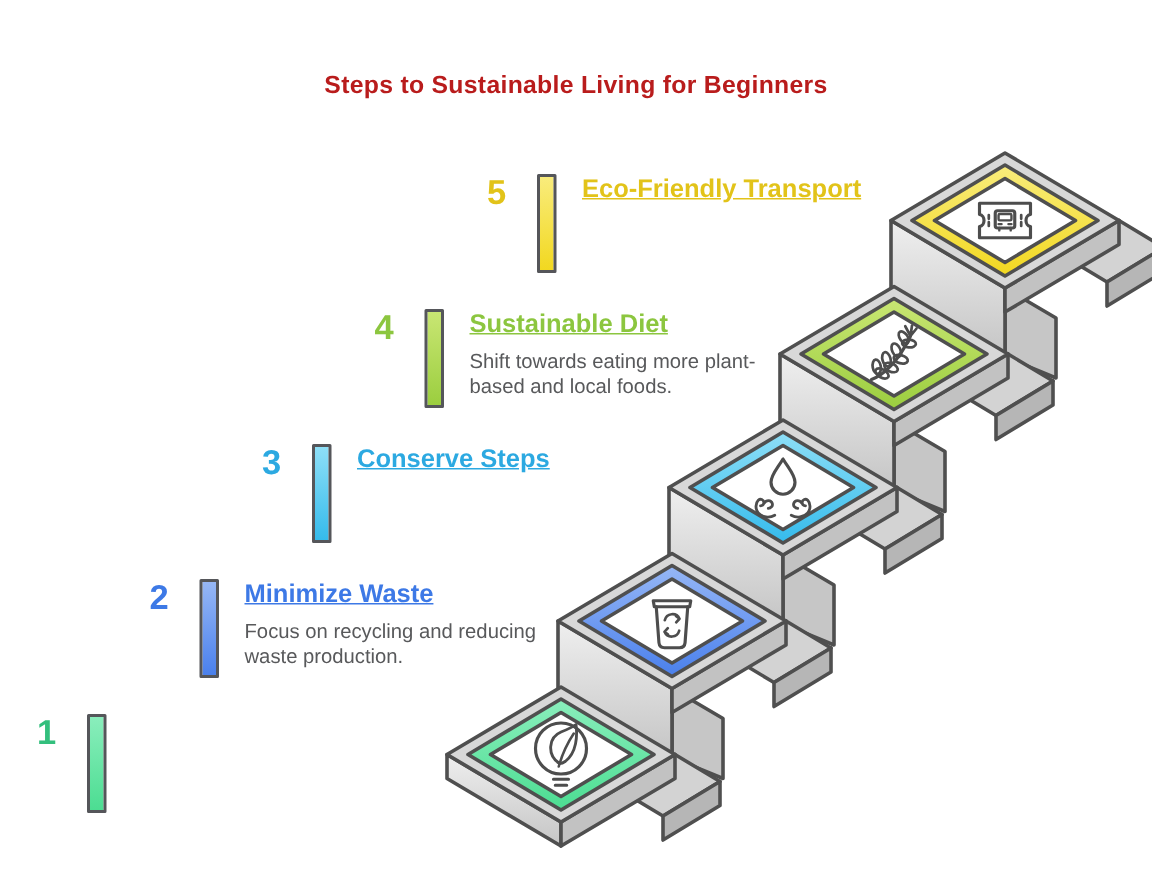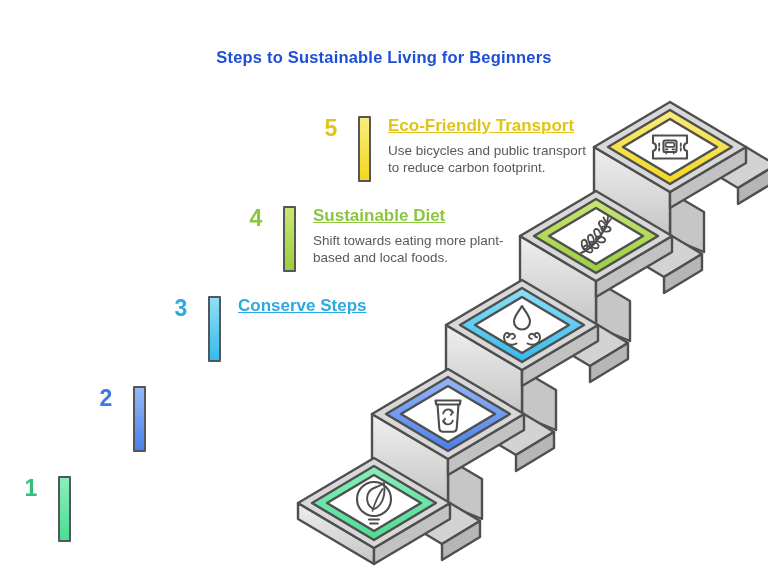--- a/index.html
+++ b/index.html
@@ -32,21 +32,21 @@
   .f-edge{fill:#c2c2c2;}
   .f-tab{fill:#d3d3d3;}
   .f-tabf{fill:#b6b6b6;}
   .f-white{fill:#ffffff;}
 </style>
 </head>
 <body>
 
 <div class="canvas">
 
-  <div class="title" style="color: #1d4ed8;">Steps to Sustainable Living for Beginners</div>
+  <div class="title" style="color: #b91c1c;">Steps to Sustainable Living for Beginners</div>
 
   <svg class="stairs" width="768" height="587" viewBox="0 0 768 587">
     <defs>
       <linearGradient id="wallGrad" x1="0" y1="0" x2="0" y2="1">
         <stop offset="0" stop-color="#efefef"></stop>
           <stop offset="1" stop-color="#c5c5c5"></stop>
       </linearGradient>
       <linearGradient id="grad0" x1="0" y1="0" x2="0" y2="1">
         <stop offset="0" stop-color="#8aeebc"></stop>
           <stop offset="1" stop-color="#4cdd92"></stop>
@@ -162,21 +162,20 @@
         <path d="M-5,16.5 L5,16.5 M-3.8,20.5 L3.8,20.5"></path>
       </g>
     </g>
   </svg>
 
   <div class="row" style="left: 320px; top: 114px; --accent: #e2c319; --fill: #f2d820; --fill-light: #f9ec7c;">
     <div class="num">5</div>
     <div class="bar"></div>
     <div class="txt">
       <h2 class="heading">Eco-Friendly Transport</h2>
-      <p class="desc">Use bicycles and public transport to reduce carbon footprint.</p>
     </div>
   </div>
 
   <div class="row" style="left: 245px; top: 204px; --accent: #8cc63f; --fill: #9bce3f; --fill-light: #c9e673;">
     <div class="num">4</div>
     <div class="bar"></div>
     <div class="txt">
       <h2 class="heading">Sustainable Diet</h2>
       <p class="desc">Shift towards eating more plant-based and local foods.</p>
     </div>
@@ -186,20 +185,24 @@
     <div class="num">3</div>
     <div class="bar"></div>
     <div class="txt">
       <h2 class="heading">Conserve Steps</h2>
     </div>
   </div>
 
   <div class="row" style="left: 95px; top: 384px; --accent: #3d79e6; --fill: #4a80ec; --fill-light: #96b7f6;">
     <div class="num">2</div>
     <div class="bar"></div>
+    <div class="txt">
+      <h2 class="heading">Minimize Waste</h2>
+      <p class="desc">Focus on recycling and reducing waste production.</p>
+    </div>
   </div>
 
   <div class="row" style="left: 20px; top: 474px; --accent: #33bf7d; --fill: #4cdd92; --fill-light: #8aeebc;">
     <div class="num">1</div>
     <div class="bar"></div>
   </div>
 
 </div>
 
 </body></html>

